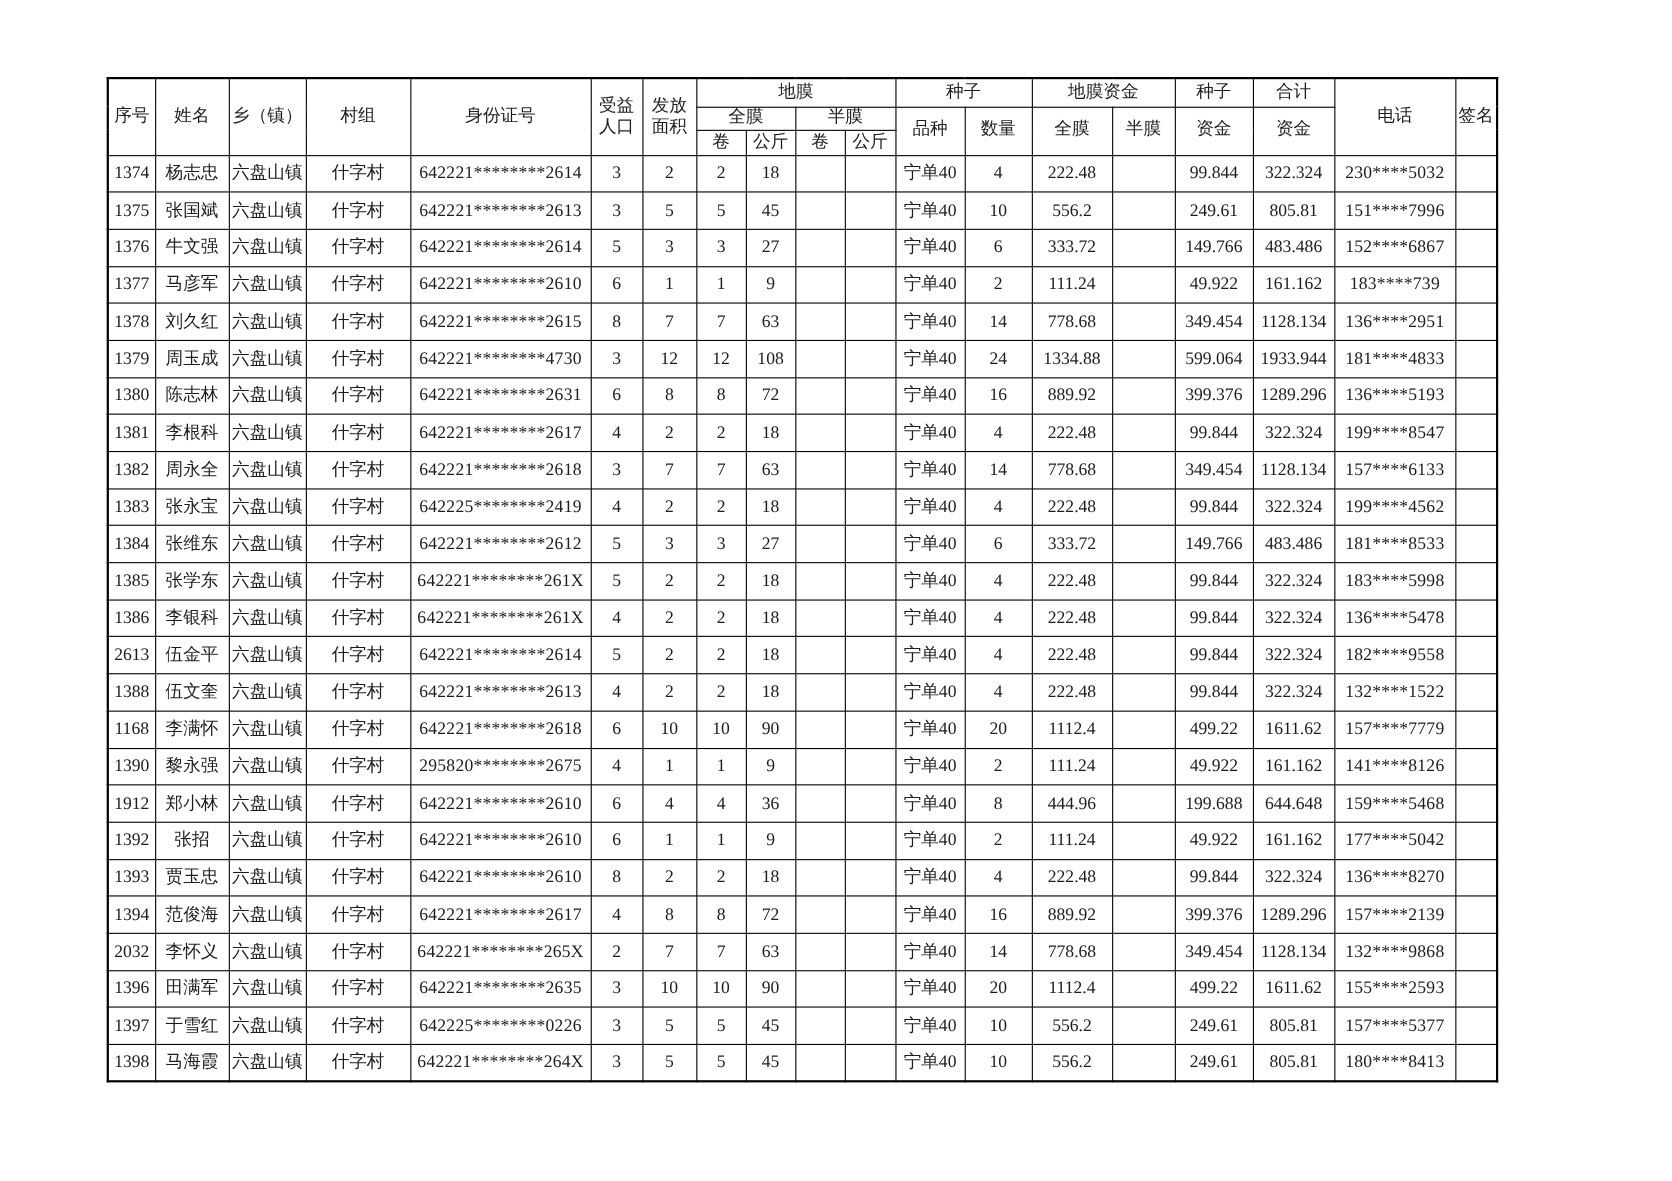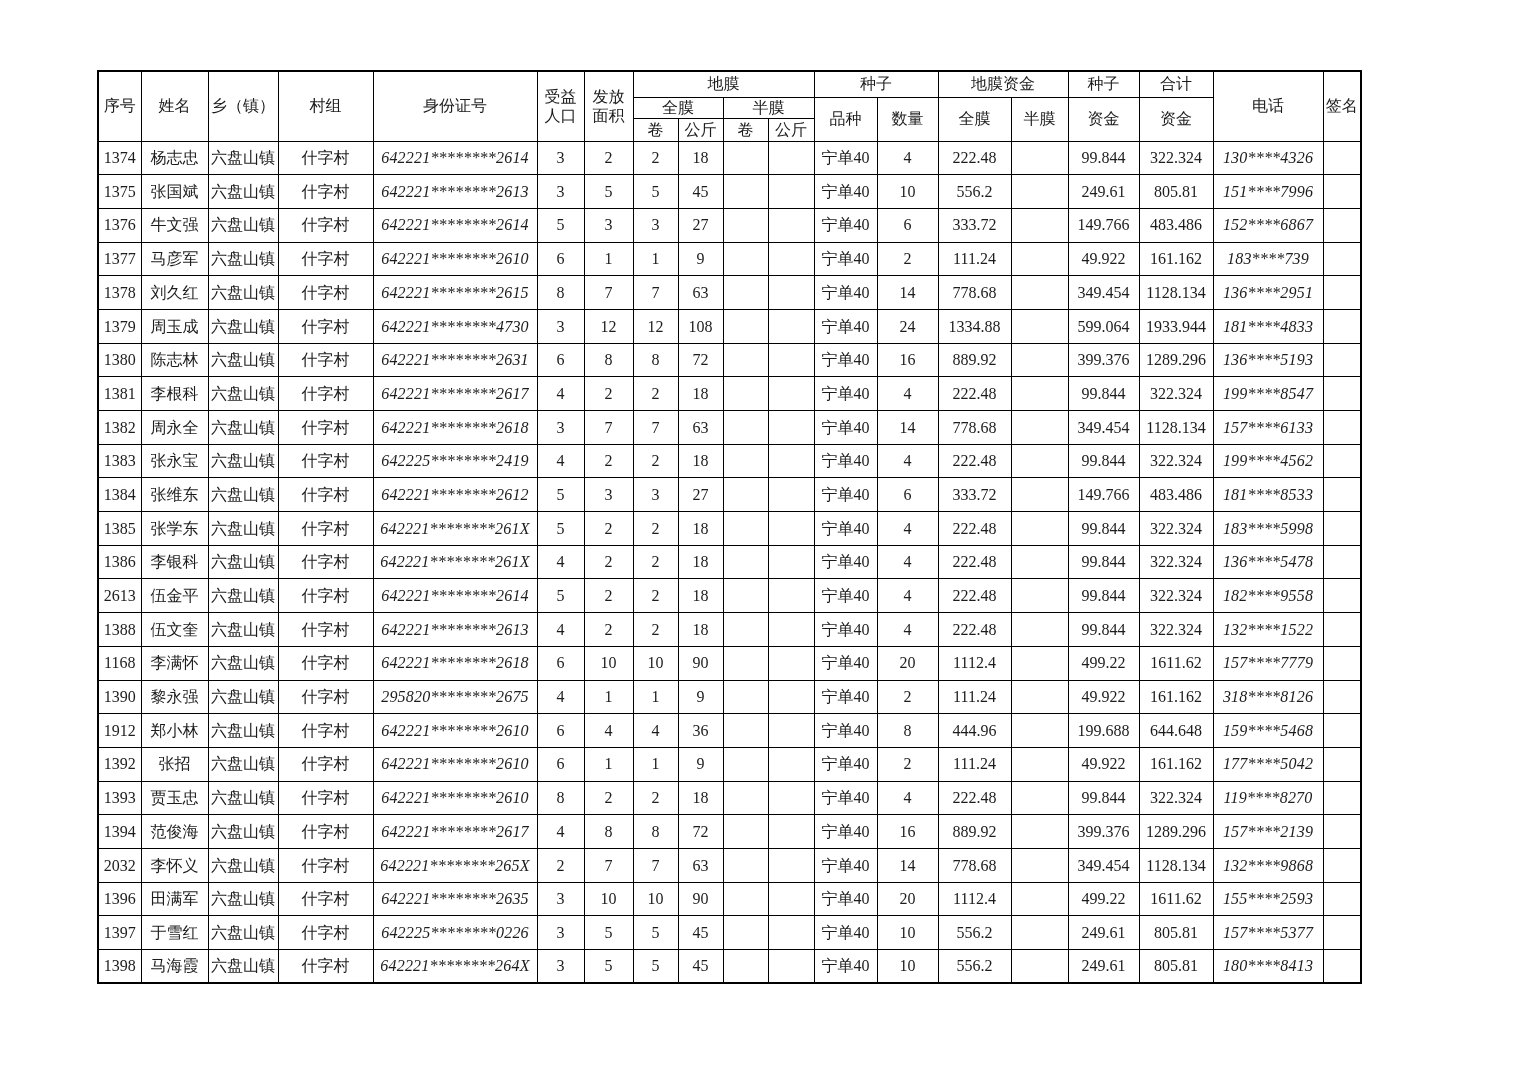--- a/index.html
+++ b/index.html
@@ -27,24 +27,24 @@
     font-size: 16px;
     line-height: 1.22;
     text-align: center;
     vertical-align: middle;
     padding: 0 1px;
     overflow: hidden;
     white-space: normal;
     word-break: break-all;
   }
   thead tr.h1 { height: 26px; }
-  thead tr.h2 { height: 21px; }
+  thead tr.h2 { height: 21px; font-family: Liberation Mono, monospace; }
   thead tr.h3 { height: 23px; }
   tbody tr { height: 33.7px; margin-top: 15px; }
-  td.idcell, td.phonecell { letter-spacing: 0.2px; font-style: italic; }
+  td.idcell, td.phonecell { letter-spacing: 0.2px; }
 </style>
 </head>
 <body>
 
 <div class="sheet">
   <table class="roster">
     <colgroup>
       <col style="width:43px">
         <col style="width:67px">
         <col style="width:70px">
@@ -111,21 +111,21 @@
           <td>2</td>
           <td>18</td>
           <td></td>
           <td></td>
           <td>宁单40</td>
           <td>4</td>
           <td>222.48</td>
           <td></td>
           <td>99.844</td>
           <td>322.324</td>
-          <td class="phonecell">130****4326</td>
+          <td class="phonecell">230****5032</td>
           <td></td>
         </tr>
         <tr>
           <td>1375</td>
           <td>张国斌</td>
           <td>六盘山镇</td>
           <td>什字村</td>
           <td class="idcell">642221********2613</td>
           <td>3</td>
           <td>5</td>
@@ -447,21 +447,21 @@
           <td>1</td>
           <td>9</td>
           <td></td>
           <td></td>
           <td>宁单40</td>
           <td>2</td>
           <td>111.24</td>
           <td></td>
           <td>49.922</td>
           <td>161.162</td>
-          <td class="phonecell">318****8126</td>
+          <td class="phonecell">141****8126</td>
           <td></td>
         </tr>
         <tr>
           <td>1912</td>
           <td>郑小林</td>
           <td>六盘山镇</td>
           <td>什字村</td>
           <td class="idcell">642221********2610</td>
           <td>6</td>
           <td>4</td>
@@ -510,21 +510,21 @@
           <td>2</td>
           <td>18</td>
           <td></td>
           <td></td>
           <td>宁单40</td>
           <td>4</td>
           <td>222.48</td>
           <td></td>
           <td>99.844</td>
           <td>322.324</td>
-          <td class="phonecell">119****8270</td>
+          <td class="phonecell">136****8270</td>
           <td></td>
         </tr>
         <tr>
           <td>1394</td>
           <td>范俊海</td>
           <td>六盘山镇</td>
           <td>什字村</td>
           <td class="idcell">642221********2617</td>
           <td>4</td>
           <td>8</td>

